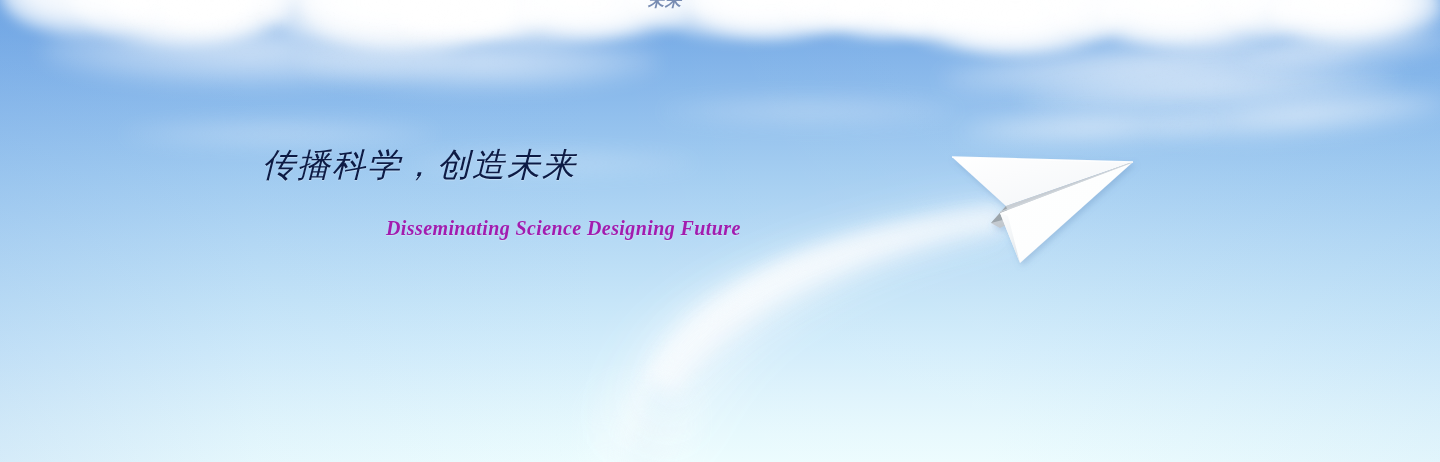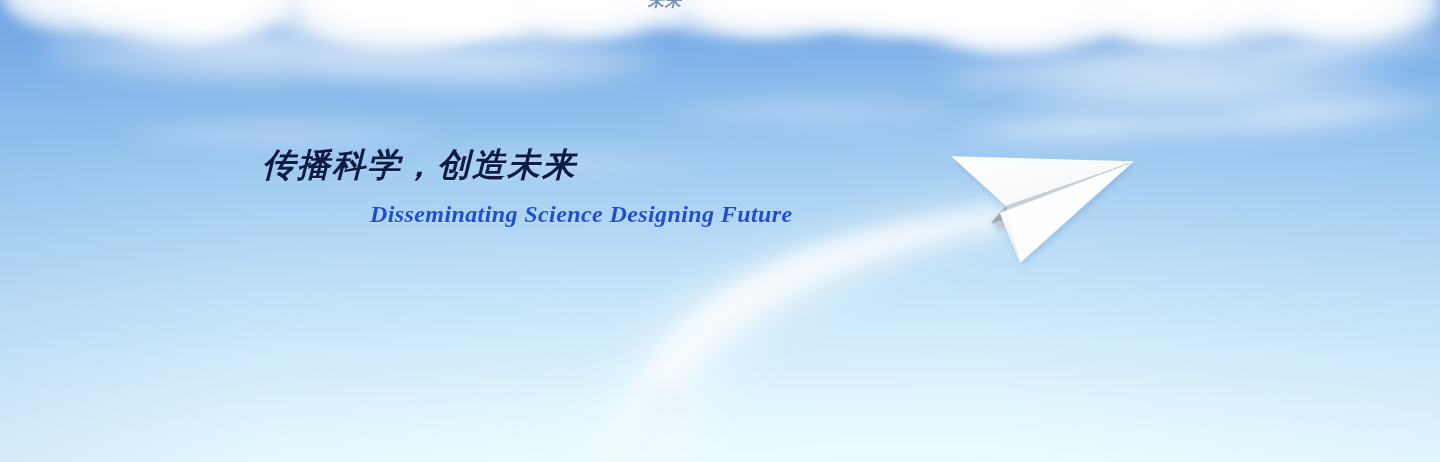--- a/index.html
+++ b/index.html
@@ -75,38 +75,38 @@
   
   .slogan-wrap{
     position:absolute;
     left:262px; top:146px;
     width:760px;
   }
   .slogan-cn{
     margin:0;
     font-family:"DejaVu Sans","Liberation Sans",sans-serif;
     font-size:33px;
-    font-weight:700;
+    font-weight:400;
     font-style:italic;
     letter-spacing:2px;
     color:#0d1b45;
     line-height:1.18;
     white-space:nowrap;
     text-shadow:0 1px 1px rgba(255,255,255,.32);
   }
   .slogan-en{
-    margin:0;
+    margin:16px;
     padding-left:108px;
     padding-top:16px;
     font-family:"Liberation Serif","DejaVu Serif",serif;
-    font-size:24px;
+    font-size:20px;
     font-weight:700;
     font-style:italic;
     letter-spacing:.4px;
-    color:#1d4ed8;
+    color:#a21caf;
     white-space:nowrap;
     text-shadow:0 1px 1px rgba(255,255,255,.30);
   }
 
   
   .top-remnant{
     position:absolute;
     left:648px; top:-9px;
     font-family:"DejaVu Sans","Liberation Sans",sans-serif;
     font-size:16px;

